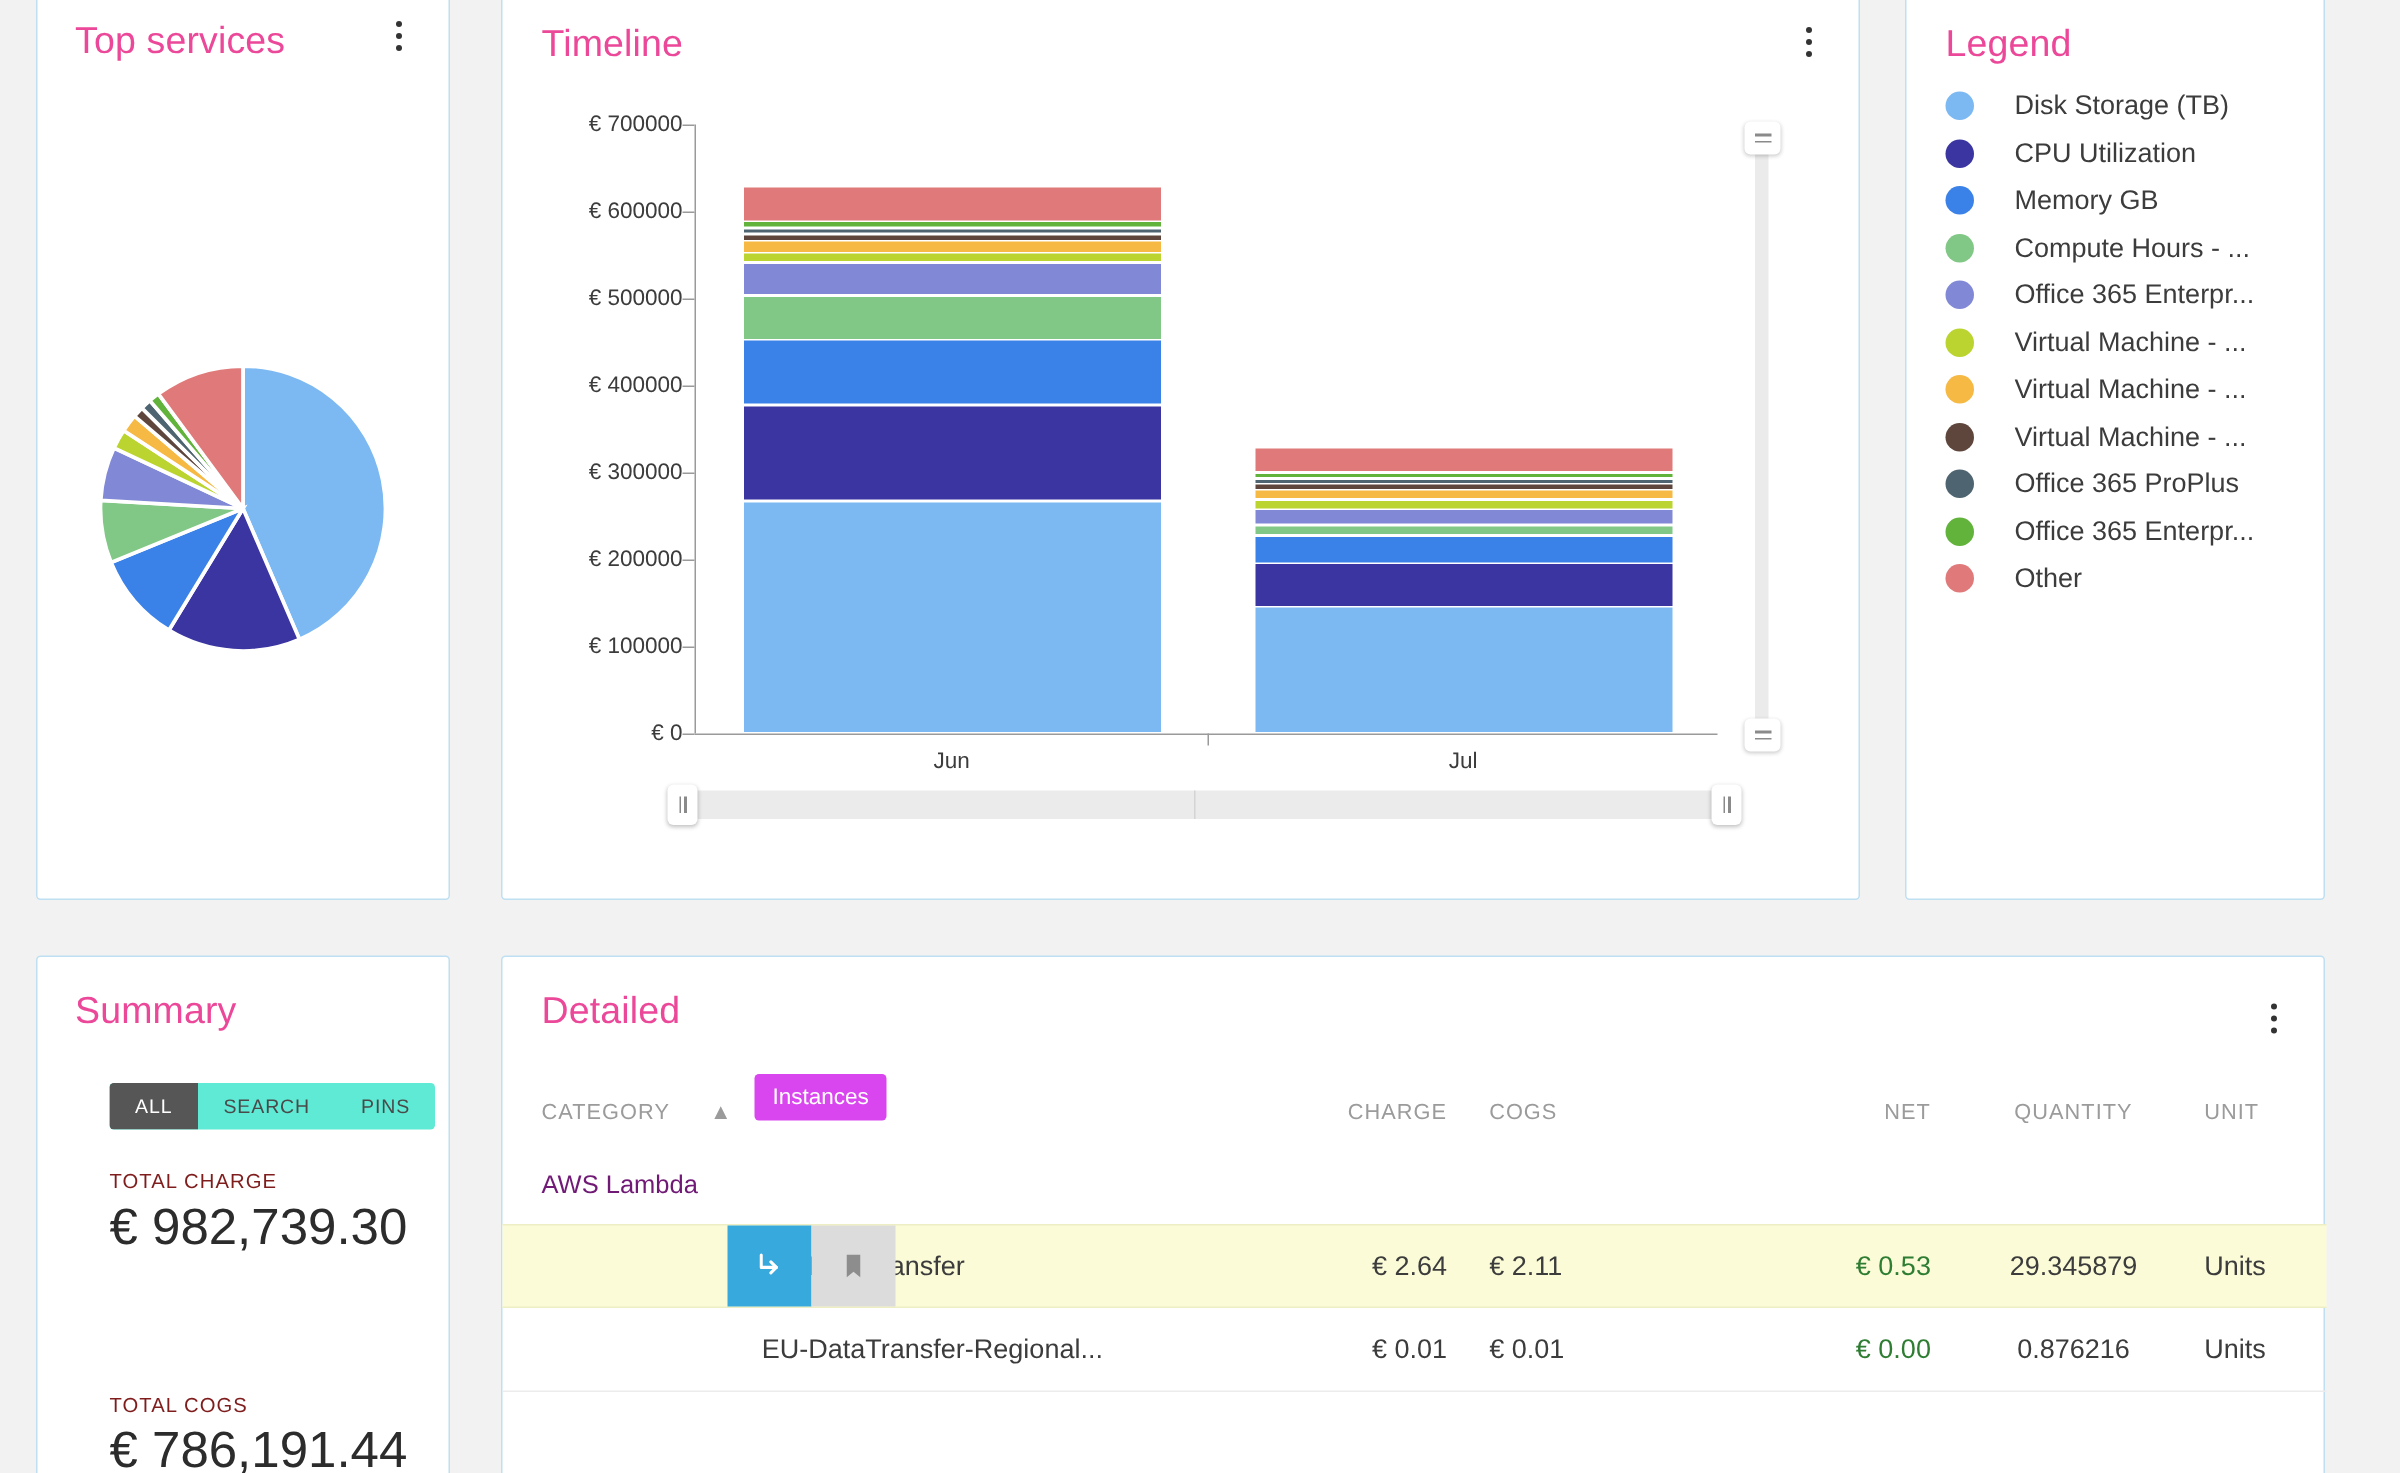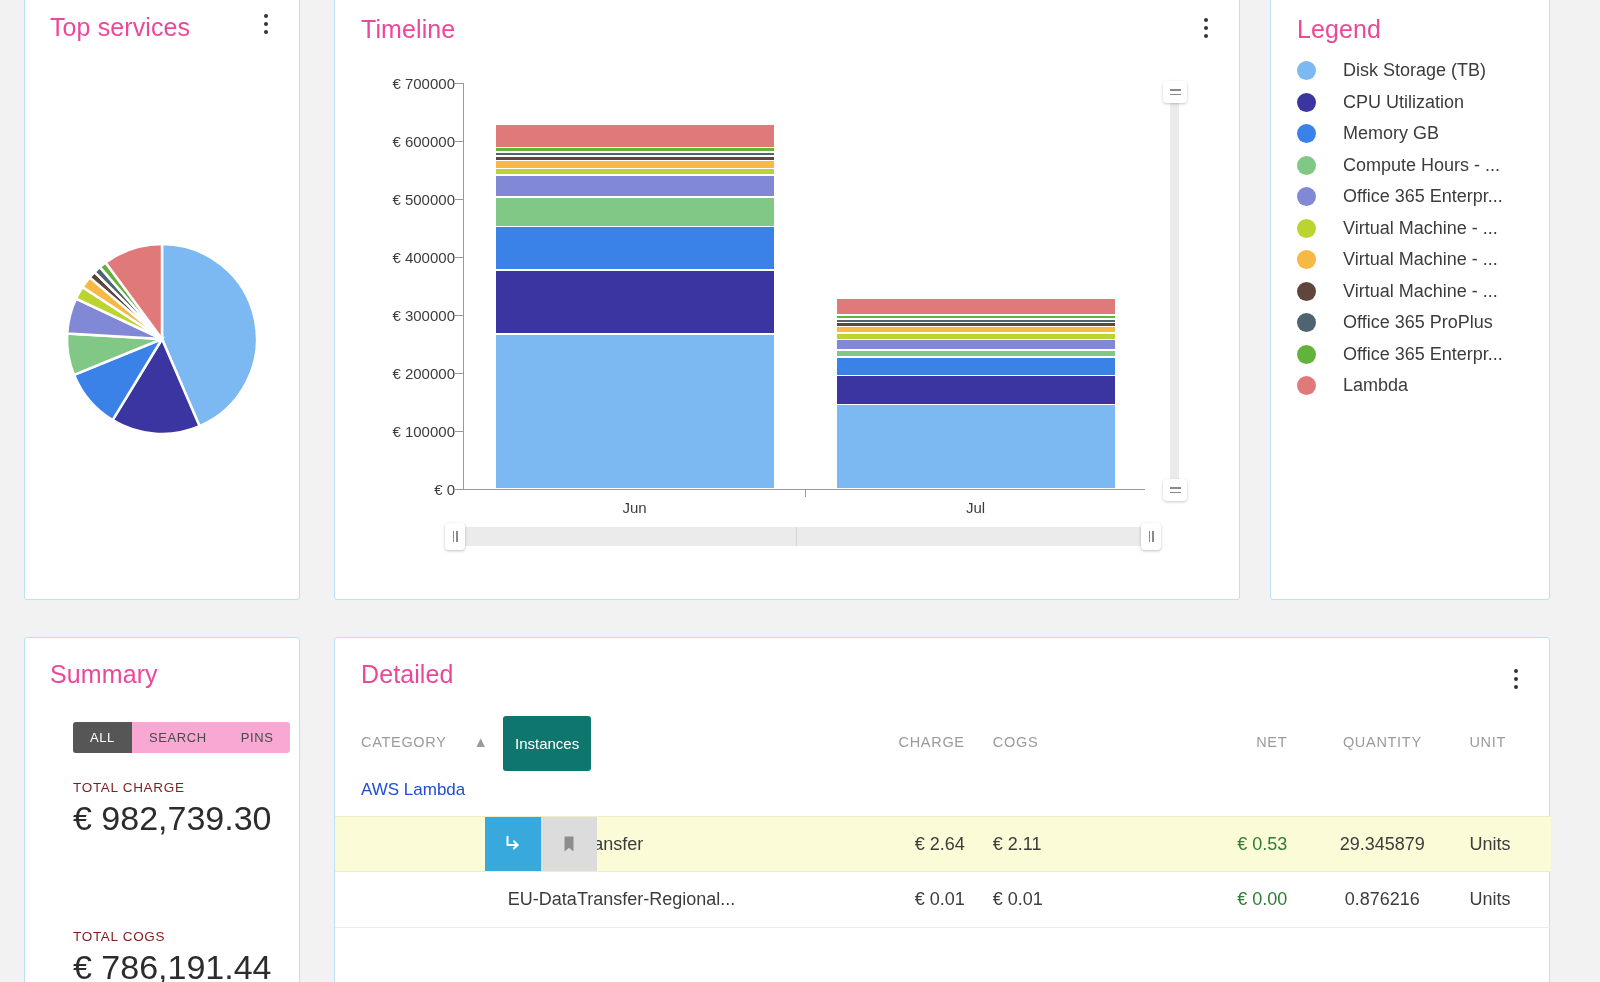--- a/index.html
+++ b/index.html
@@ -100,21 +100,21 @@
   .legend-label {
     margin-left: 27px; font-size: 18px; color: #3c3c3c;
     white-space: nowrap; overflow: hidden;
   }
 
   
   #summary { left: 24px; top: 637px; width: 276px; height: 360px; }
   #summary .card-title { position: absolute; left: 25px; top: 22px; }
   .pill-group {
     position: absolute; left: 48px; top: 84px;
-    display: flex; background: #f9a8d4; border-radius: 3px; overflow: hidden;
+    display: flex; background: #5eead4; border-radius: 3px; overflow: hidden;
   }
   .pill {
     font-size: 13px; letter-spacing: .6px; color: #4a4a4a;
     padding: 8px 17px; cursor: pointer; white-space: nowrap;
   }
   .pill.active { background: #565656; color: #fff; }
   .metric { position: absolute; left: 48px; }
   .metric-label { font-size: 13.5px; letter-spacing: .7px; color: #7f1d1d; }
   .metric-value { font-size: 34px; font-weight: 400; color: #2c2c2c; margin-top: 4px; white-space: nowrap; }
   #m-charge { top: 142px; }
@@ -133,35 +133,35 @@
   .c-cat { width: 150px; padding-left: 26px; }
   .c-sort { width: 38px; font-size: 12px; color: #9b9b9b; }
   .c-svc { width: 352px; }
   .c-chg { width: 180px; text-align: right; padding-right: 28px; }
   .c-cogs { width: 180px; text-align: left; padding-right: 28px; }
   .c-net { width: 170px; text-align: right; padding-right: 28px; }
   .c-qty { width: 148px; text-align: center; }
   .c-unit { width: 110px; padding-left: 20px; }
   .net-val { color: #2e7d32; }
   .group-row { height: 52px; }
-  .group-row .c-cat { font-size: 17px; color: #1d4ed8; }
+  .group-row .c-cat { font-size: 17px; color: #701a75; }
   .row-hi { background: #fbfbd8; border-top: 1px solid #eeeec4; border-bottom: 1px solid #eeeec4; }
   .row-div { border-bottom: 1px solid #ececec; }
 
   .actions { position: absolute; left: 150px; top: 0; display: flex; height: 100%; }
   .act-btn {
     width: 56px; height: 100%;
     display: flex; align-items: center; justify-content: center; cursor: pointer;
   }
   .act-drill { background: #37a9dd; }
   .act-pin { background: #dcdcdc; }
   .tooltip {
     position: absolute; left: 168px; top: -48px;
-    background: #0f766e; color: #fff; font-size: 15px;
-    padding: 19px 12px; border-radius: 3px; white-space: nowrap;
+    background: #d946ef; color: #fff; font-size: 15px;
+    padding: 7px 12px; border-radius: 3px; white-space: nowrap;
   }
 </style>
 </head>
 <body>
 
 <div class="page">
 
   <div class="card" id="top-services">
     <div class="card-title">Top services</div>
     <div class="kebab">
@@ -316,21 +316,21 @@
         <div class="legend-item">
           <span class="legend-dot" style="background: rgb(78, 100, 112);"></span>
           <span class="legend-label">Office 365 ProPlus</span>
         </div>
         <div class="legend-item">
           <span class="legend-dot" style="background: rgb(98, 179, 59);"></span>
           <span class="legend-label">Office 365 Enterpr...</span>
         </div>
         <div class="legend-item">
           <span class="legend-dot" style="background: rgb(224, 122, 122);"></span>
-          <span class="legend-label">Lambda</span>
+          <span class="legend-label">Other</span>
         </div>
       </div>
   </div>
 
   <div class="card" id="summary">
     <div class="card-title">Summary</div>
     <div class="pill-group" id="summary-tabs">
         <div class="pill active">ALL</div>
         <div class="pill">SEARCH</div>
         <div class="pill">PINS</div>

